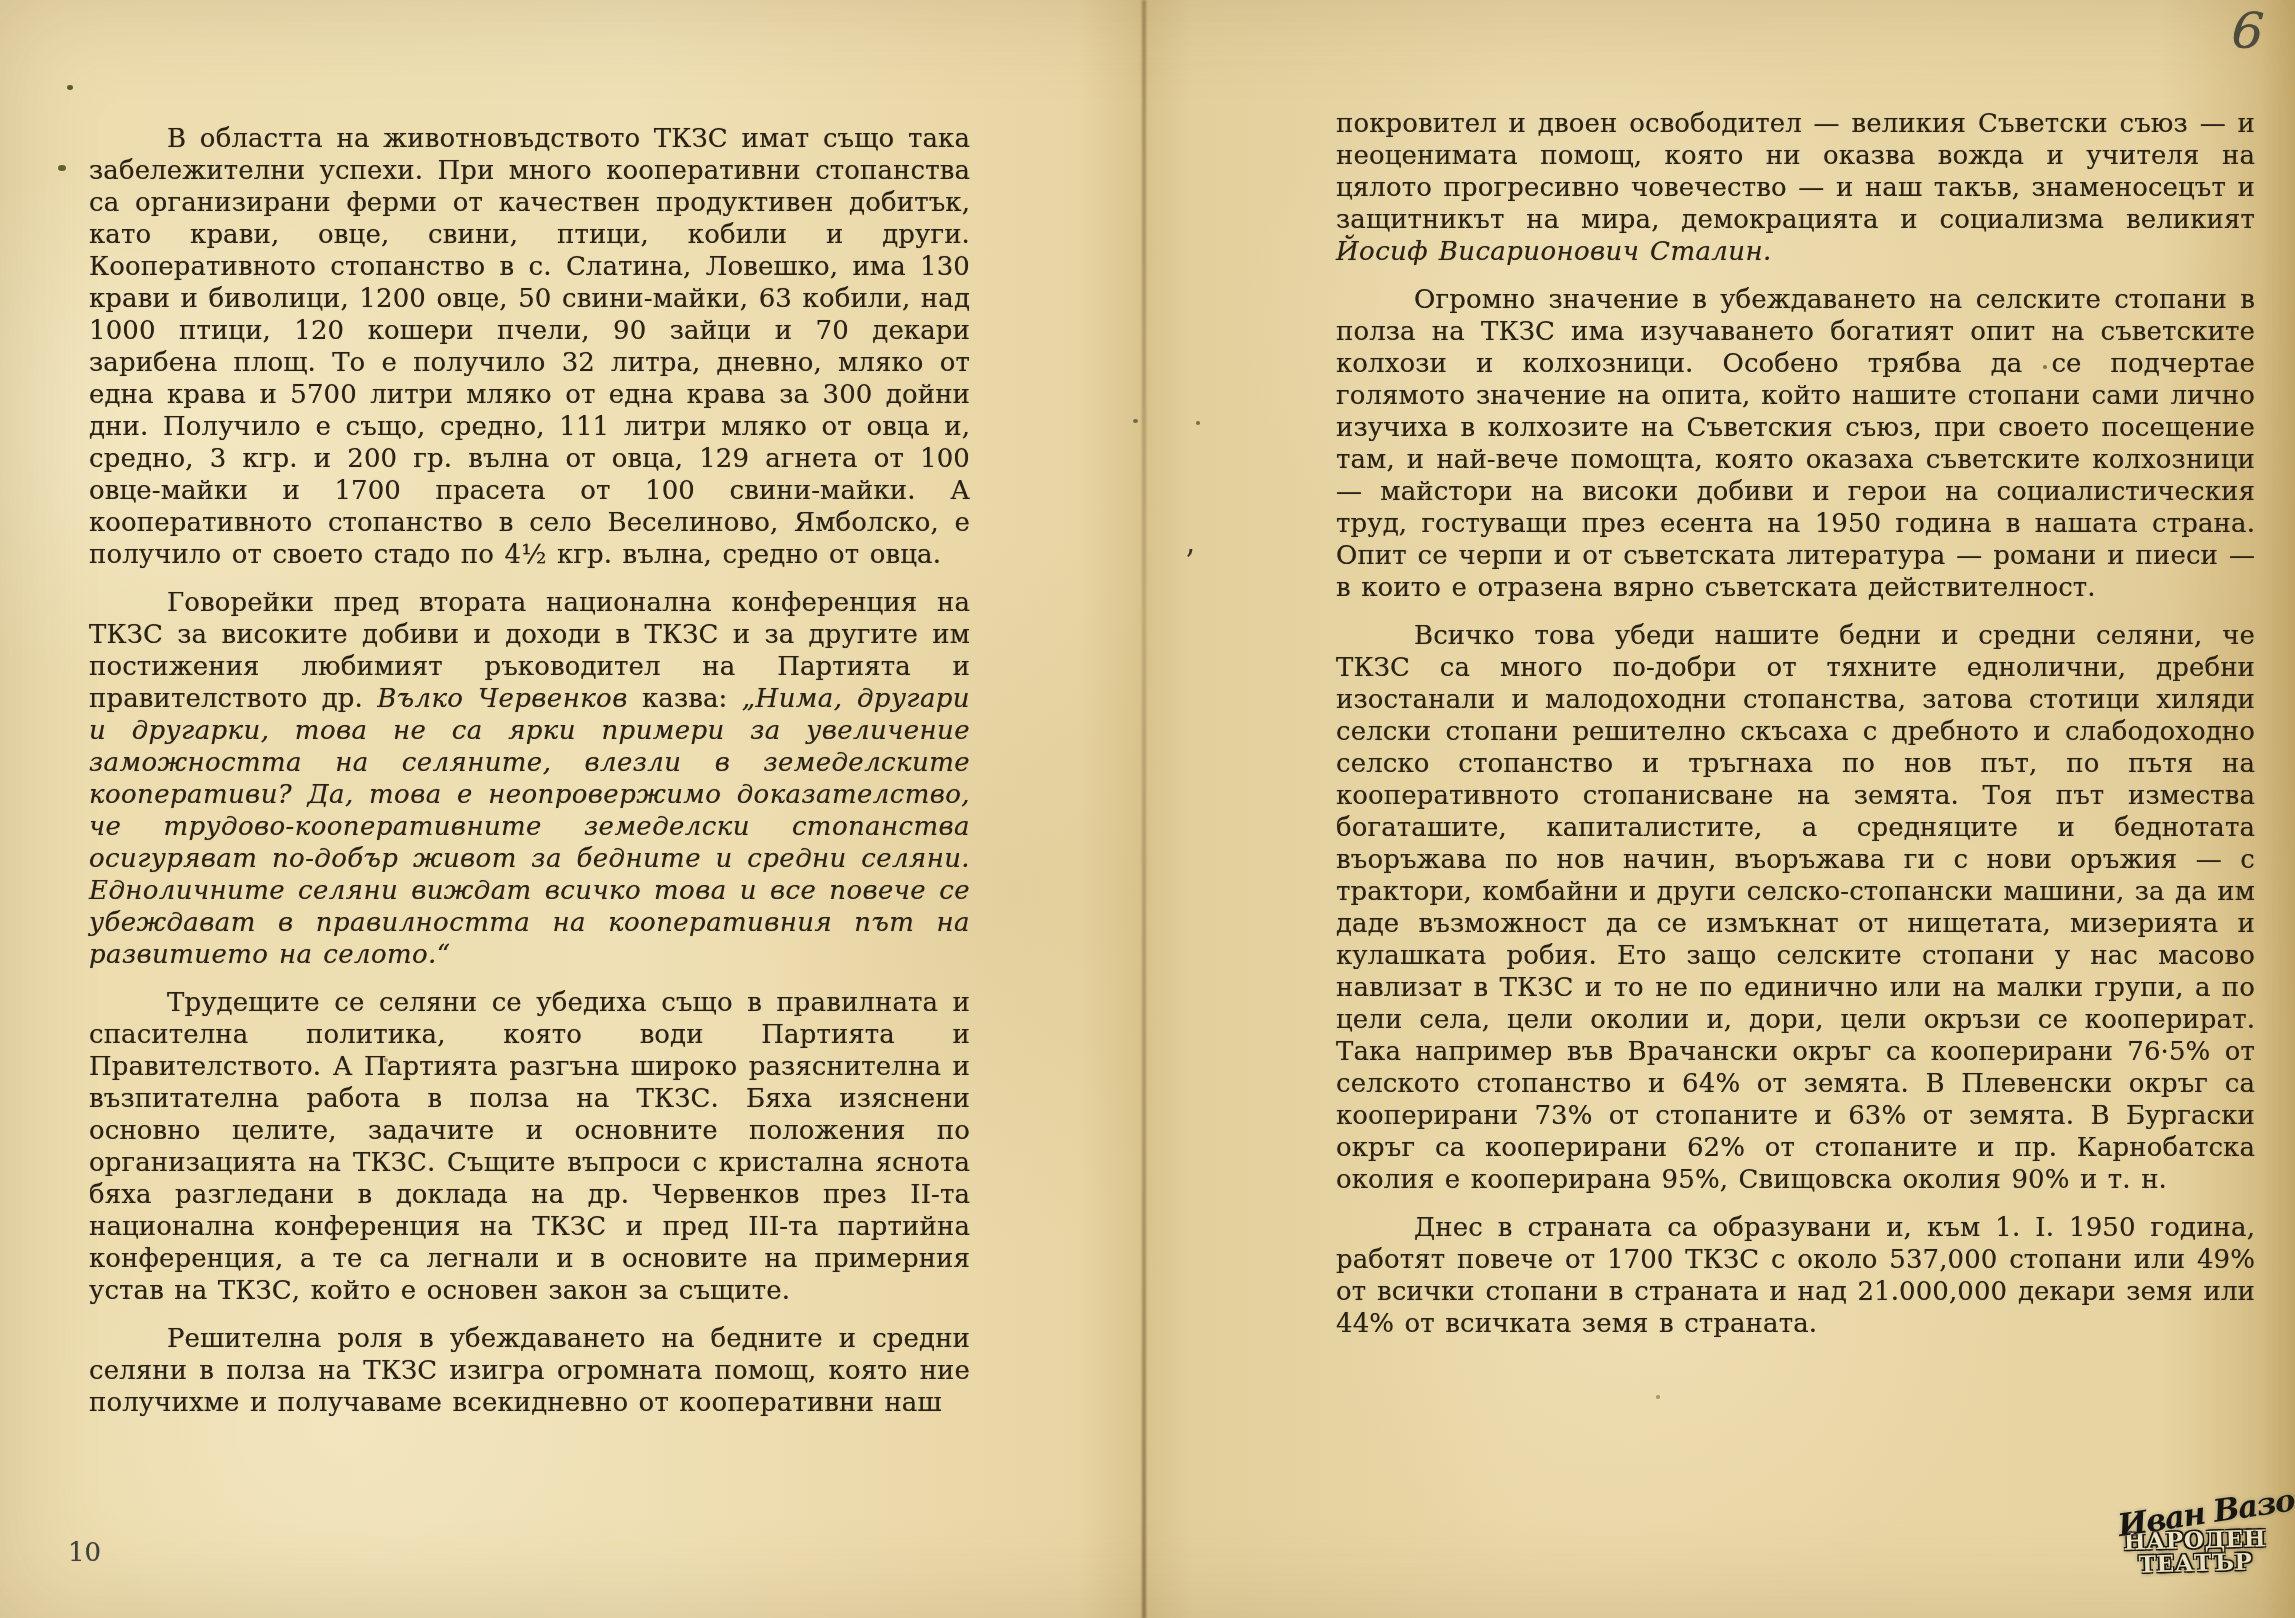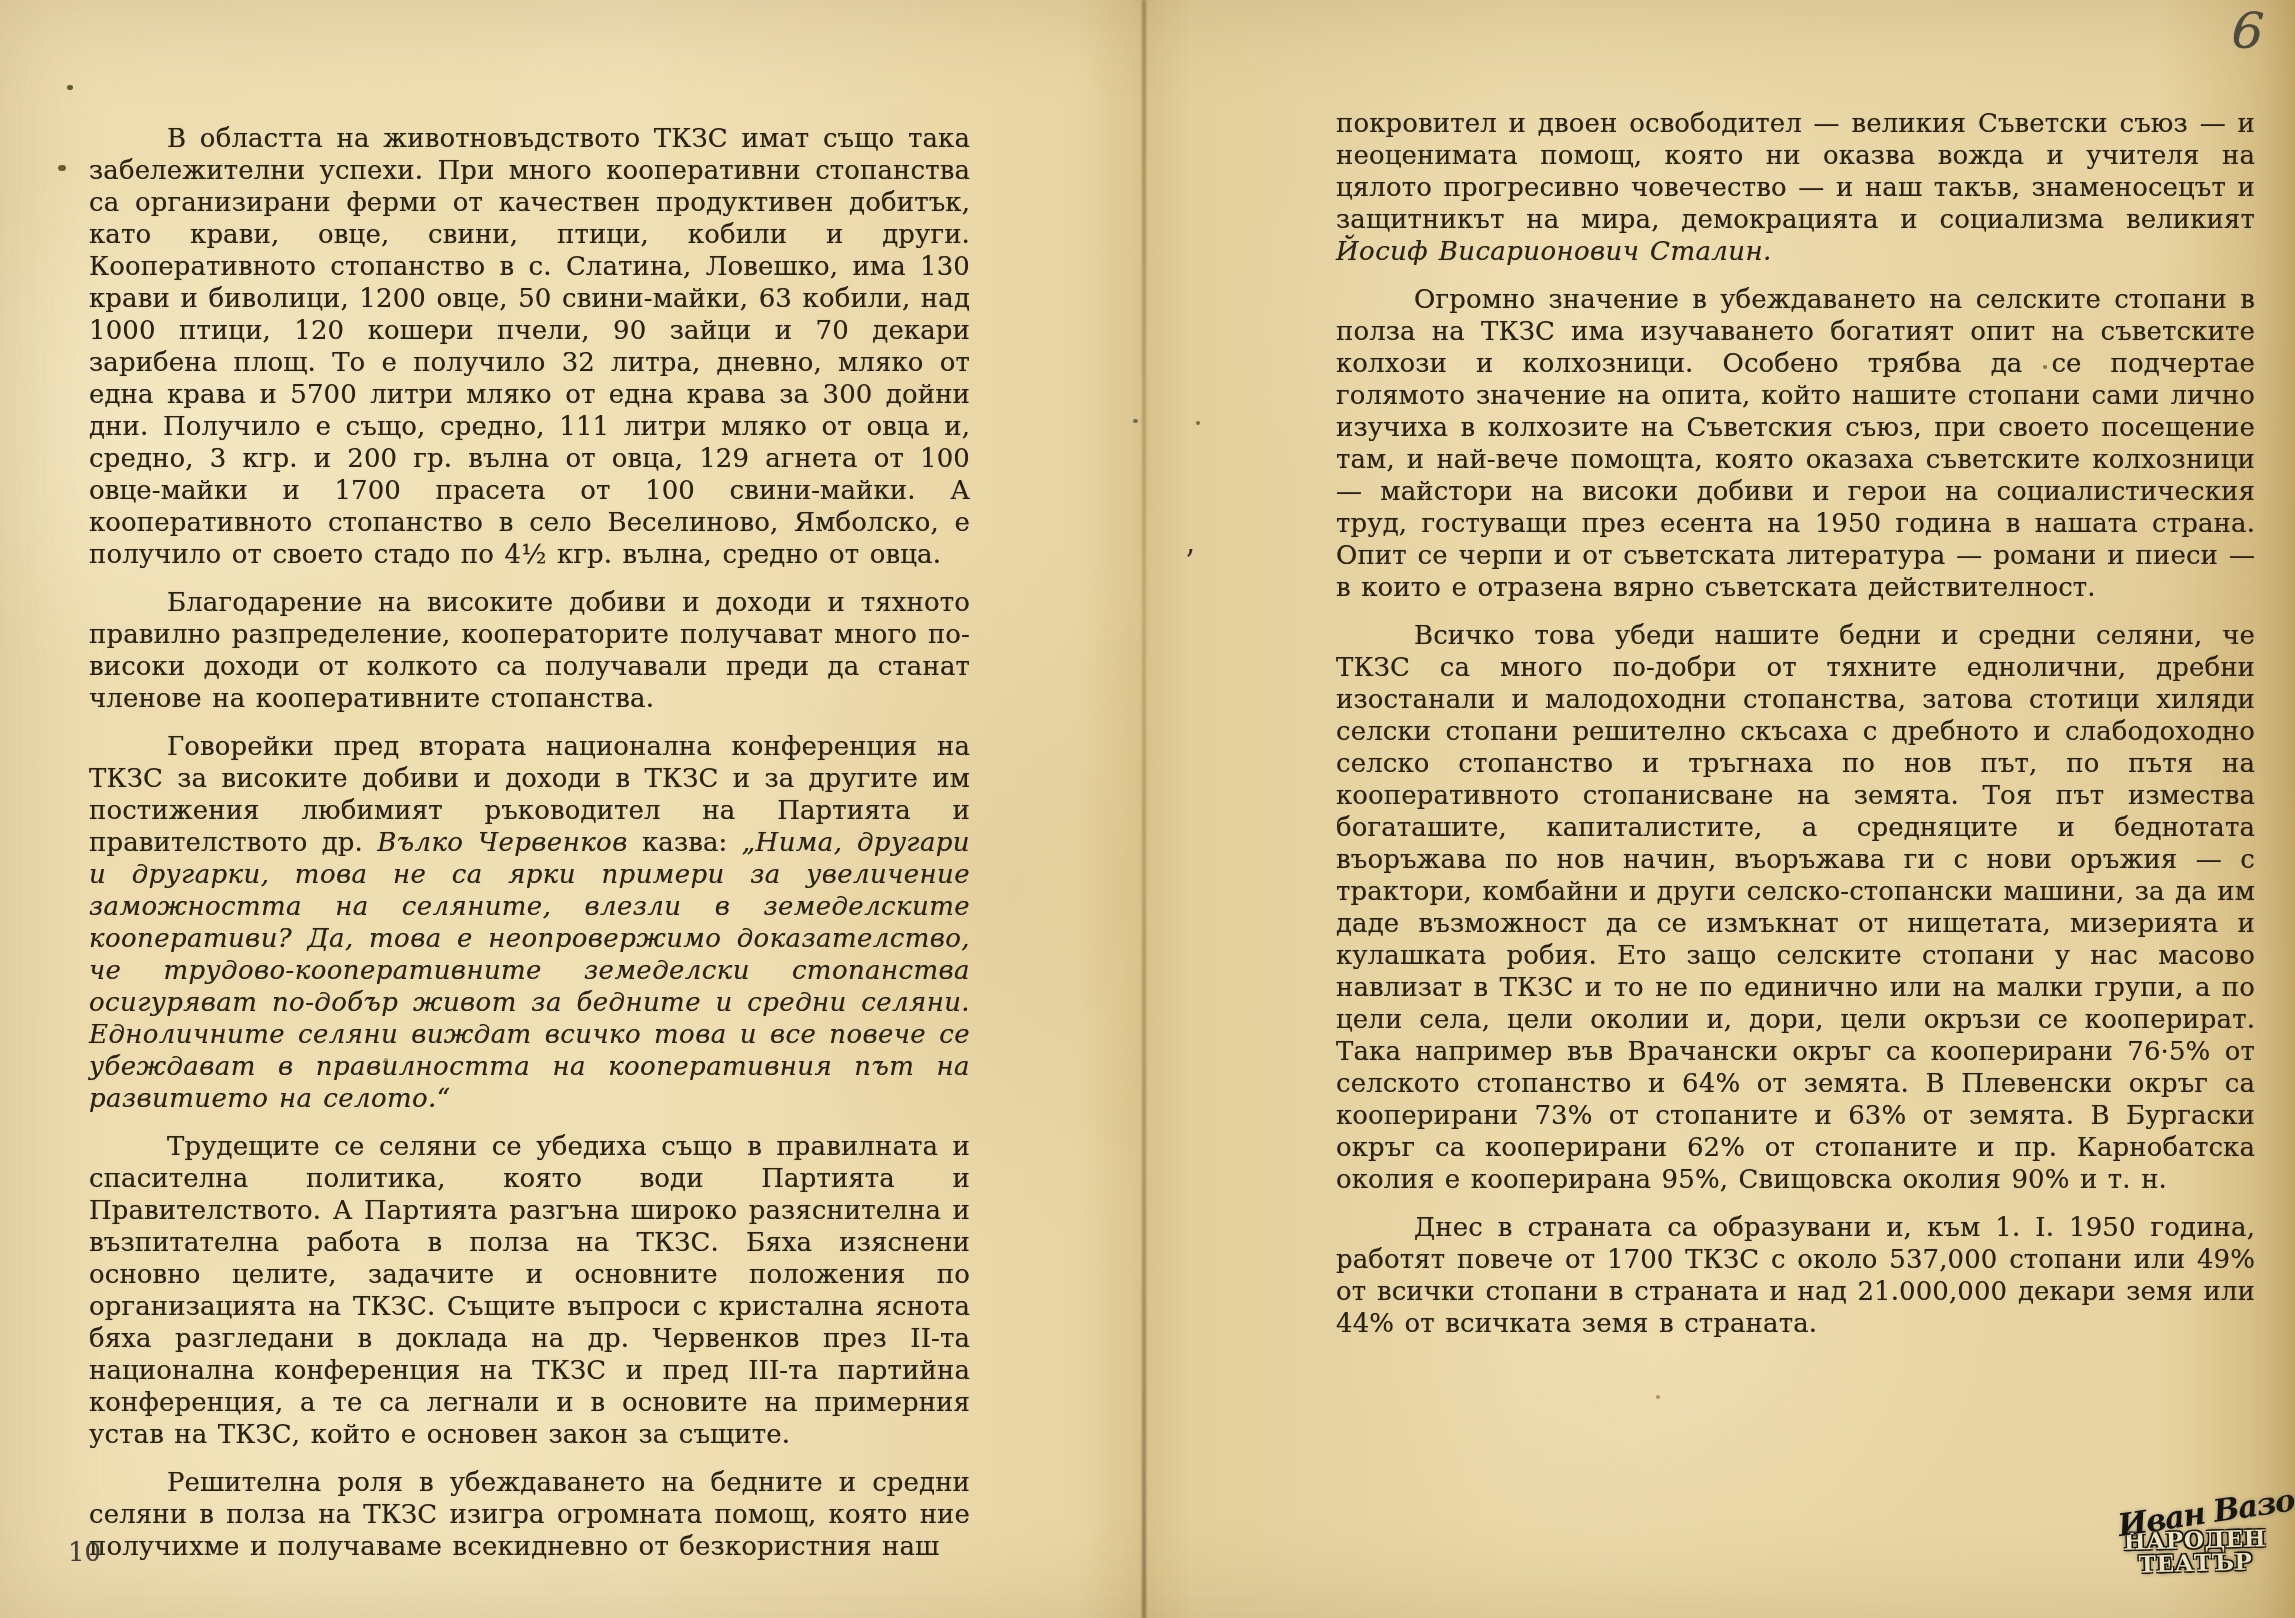--- a/index.html
+++ b/index.html
@@ -74,24 +74,23 @@
 <body>
 
 <div class="scan">
 
   <div class="page left-page"></div>
   <div class="page right-page"></div>
   <div class="crease"></div>
 
   <div class="page-text left-text">
     <p class="para indent"><span>В областта на животновъдството ТКЗС имат също така забележителни успехи. При много кооперативни стопанства са организирани ферми от качествен продуктивен добитък, като крави, овце, свини, птици, кобили и други. Кооперативното стопанство в с. Слатина, Ловешко, има 130 крави и биволици, 1200 овце, 50 свини-майки, 63 кобили, над 1000 птици, 120 кошери пчели, 90 зайци и 70 декари зарибена площ. То е получило 32 литра, дневно, мляко от една крава и 5700 литри мляко от една крава за 300 дойни дни. Получило е също, средно, 111 литри мляко от овца и, средно, 3 кгр. и 200 гр. вълна от овца, 129 агнета от 100 овце-майки и 1700 прасета от 100 свини-майки. А кооперативното стопанство в село Веселиново, Ямболско, е получило от своето стадо по 4½ кгр. вълна, средно от овца.</span></p>
-    <p class="para indent"><span>Благодарение на високите добиви и доходи и тяхното правилно разпределение, кооператорите получават много по-високи доходи от колкото са получавали преди да станат членове на кооперативните стопанства.</span></p>
     <p class="para indent"><span>Говорейки пред втората национална конференция на ТКЗС за високите добиви и доходи в ТКЗС и за другите им постижения любимият ръководител на Партията и правителството др. </span><em>Вълко Червенков</em><span> казва: </span><em>„Нима, другари и другарки, това не са ярки примери за увеличение заможността на селяните, влезли в земеделските кооперативи? Да, това е неопровержимо доказателство, че трудово-кооперативните земеделски стопанства осигуряват по-добър живот за бедните и средни селяни. Едноличните селяни виждат всичко това и все повече се убеждават в правилността на кооперативния път на развитието на селото.“</em></p>
     <p class="para indent"><span>Трудещите се селяни се убедиха също в правилната и спасителна политика, която води Партията и Правителството. А Партията разгъна широко разяснителна и възпитателна работа в полза на ТКЗС. Бяха изяснени основно целите, задачите и основните положения по организацията на ТКЗС. Същите въпроси с кристална яснота бяха разгледани в доклада на др. Червенков през II-та национална конференция на ТКЗС и пред III-та партийна конференция, а те са легнали и в основите на примерния устав на ТКЗС, който е основен закон за същите.</span></p>
-    <p class="para indent"><span>Решителна роля в убеждаването на бедните и средни селяни в полза на ТКЗС изигра огромната помощ, която ние получихме и получаваме всекидневно от безкористния наш</span></p>
+    <p class="para indent"><span>Решителна роля в убеждаването на бедните и средни селяни в полза на ТКЗС изигра огромната помощ, която ние получихме и получаваме всекидневно от кооперативни наш</span></p>
   </div>
 
   <div class="page-number">10</div>
   <span class="stray-mark">’</span>
 
   <div class="page-text right-text">
     <p class="para"><span>покровител и двоен освободител — великия Съветски съюз — и неоценимата помощ, която ни оказва вожда и учителя на цялото прогресивно човечество — и наш такъв, знаменосецът и защитникът на мира, демокрацията и социализма великият </span><em>Йосиф Висарионович Сталин.</em></p>
     <p class="para indent"><span>Огромно значение в убеждаването на селските стопани в полза на ТКЗС има изучаването богатият опит на съветските колхози и колхозници. Особено трябва да се подчертае голямото значение на опита, който нашите стопани сами лично изучиха в колхозите на Съветския съюз, при своето посещение там, и най-вече помощта, която оказаха съветските колхозници — майстори на високи добиви и герои на социалистическия труд, гостуващи през есента на 1950 година в нашата страна. Опит се черпи и от съветската литература — романи и пиеси — в които е отразена вярно съветската действителност.</span></p>
     <p class="para indent"><span>Всичко това убеди нашите бедни и средни селяни, че ТКЗС са много по-добри от тяхните еднолични, дребни изостанали и малодоходни стопанства, затова стотици хиляди селски стопани решително скъсаха с дребното и слабодоходно селско стопанство и тръгнаха по нов път, по пътя на кооперативното стопанисване на земята. Тоя път измества богаташите, капиталистите, а средняците и беднотата въоръжава по нов начин, въоръжава ги с нови оръжия — с трактори, комбайни и други селско-стопански машини, за да им даде възможност да се измъкнат от нищетата, мизерията и кулашката робия. Ето защо селските стопани у нас масово навлизат в ТКЗС и то не по единично или на малки групи, а по цели села, цели околии и, дори, цели окръзи се кооперират. Така например във Врачански окръг са кооперирани 76·5% от селското стопанство и 64% от земята. В Плевенски окръг са кооперирани 73% от стопаните и 63% от земята. В Бургаски окръг са кооперирани 62% от стопаните и пр. Карнобатска околия е кооперирана 95%, Свищовска околия 90% и т. н.</span></p>
     <p class="para indent"><span>Днес в страната са образувани и, към 1. I. 1950 година, работят повече от 1700 ТКЗС с около 537,000 стопани или 49% от всички стопани в страната и над 21.000,000 декари земя или 44% от всичката земя в страната.</span></p>

